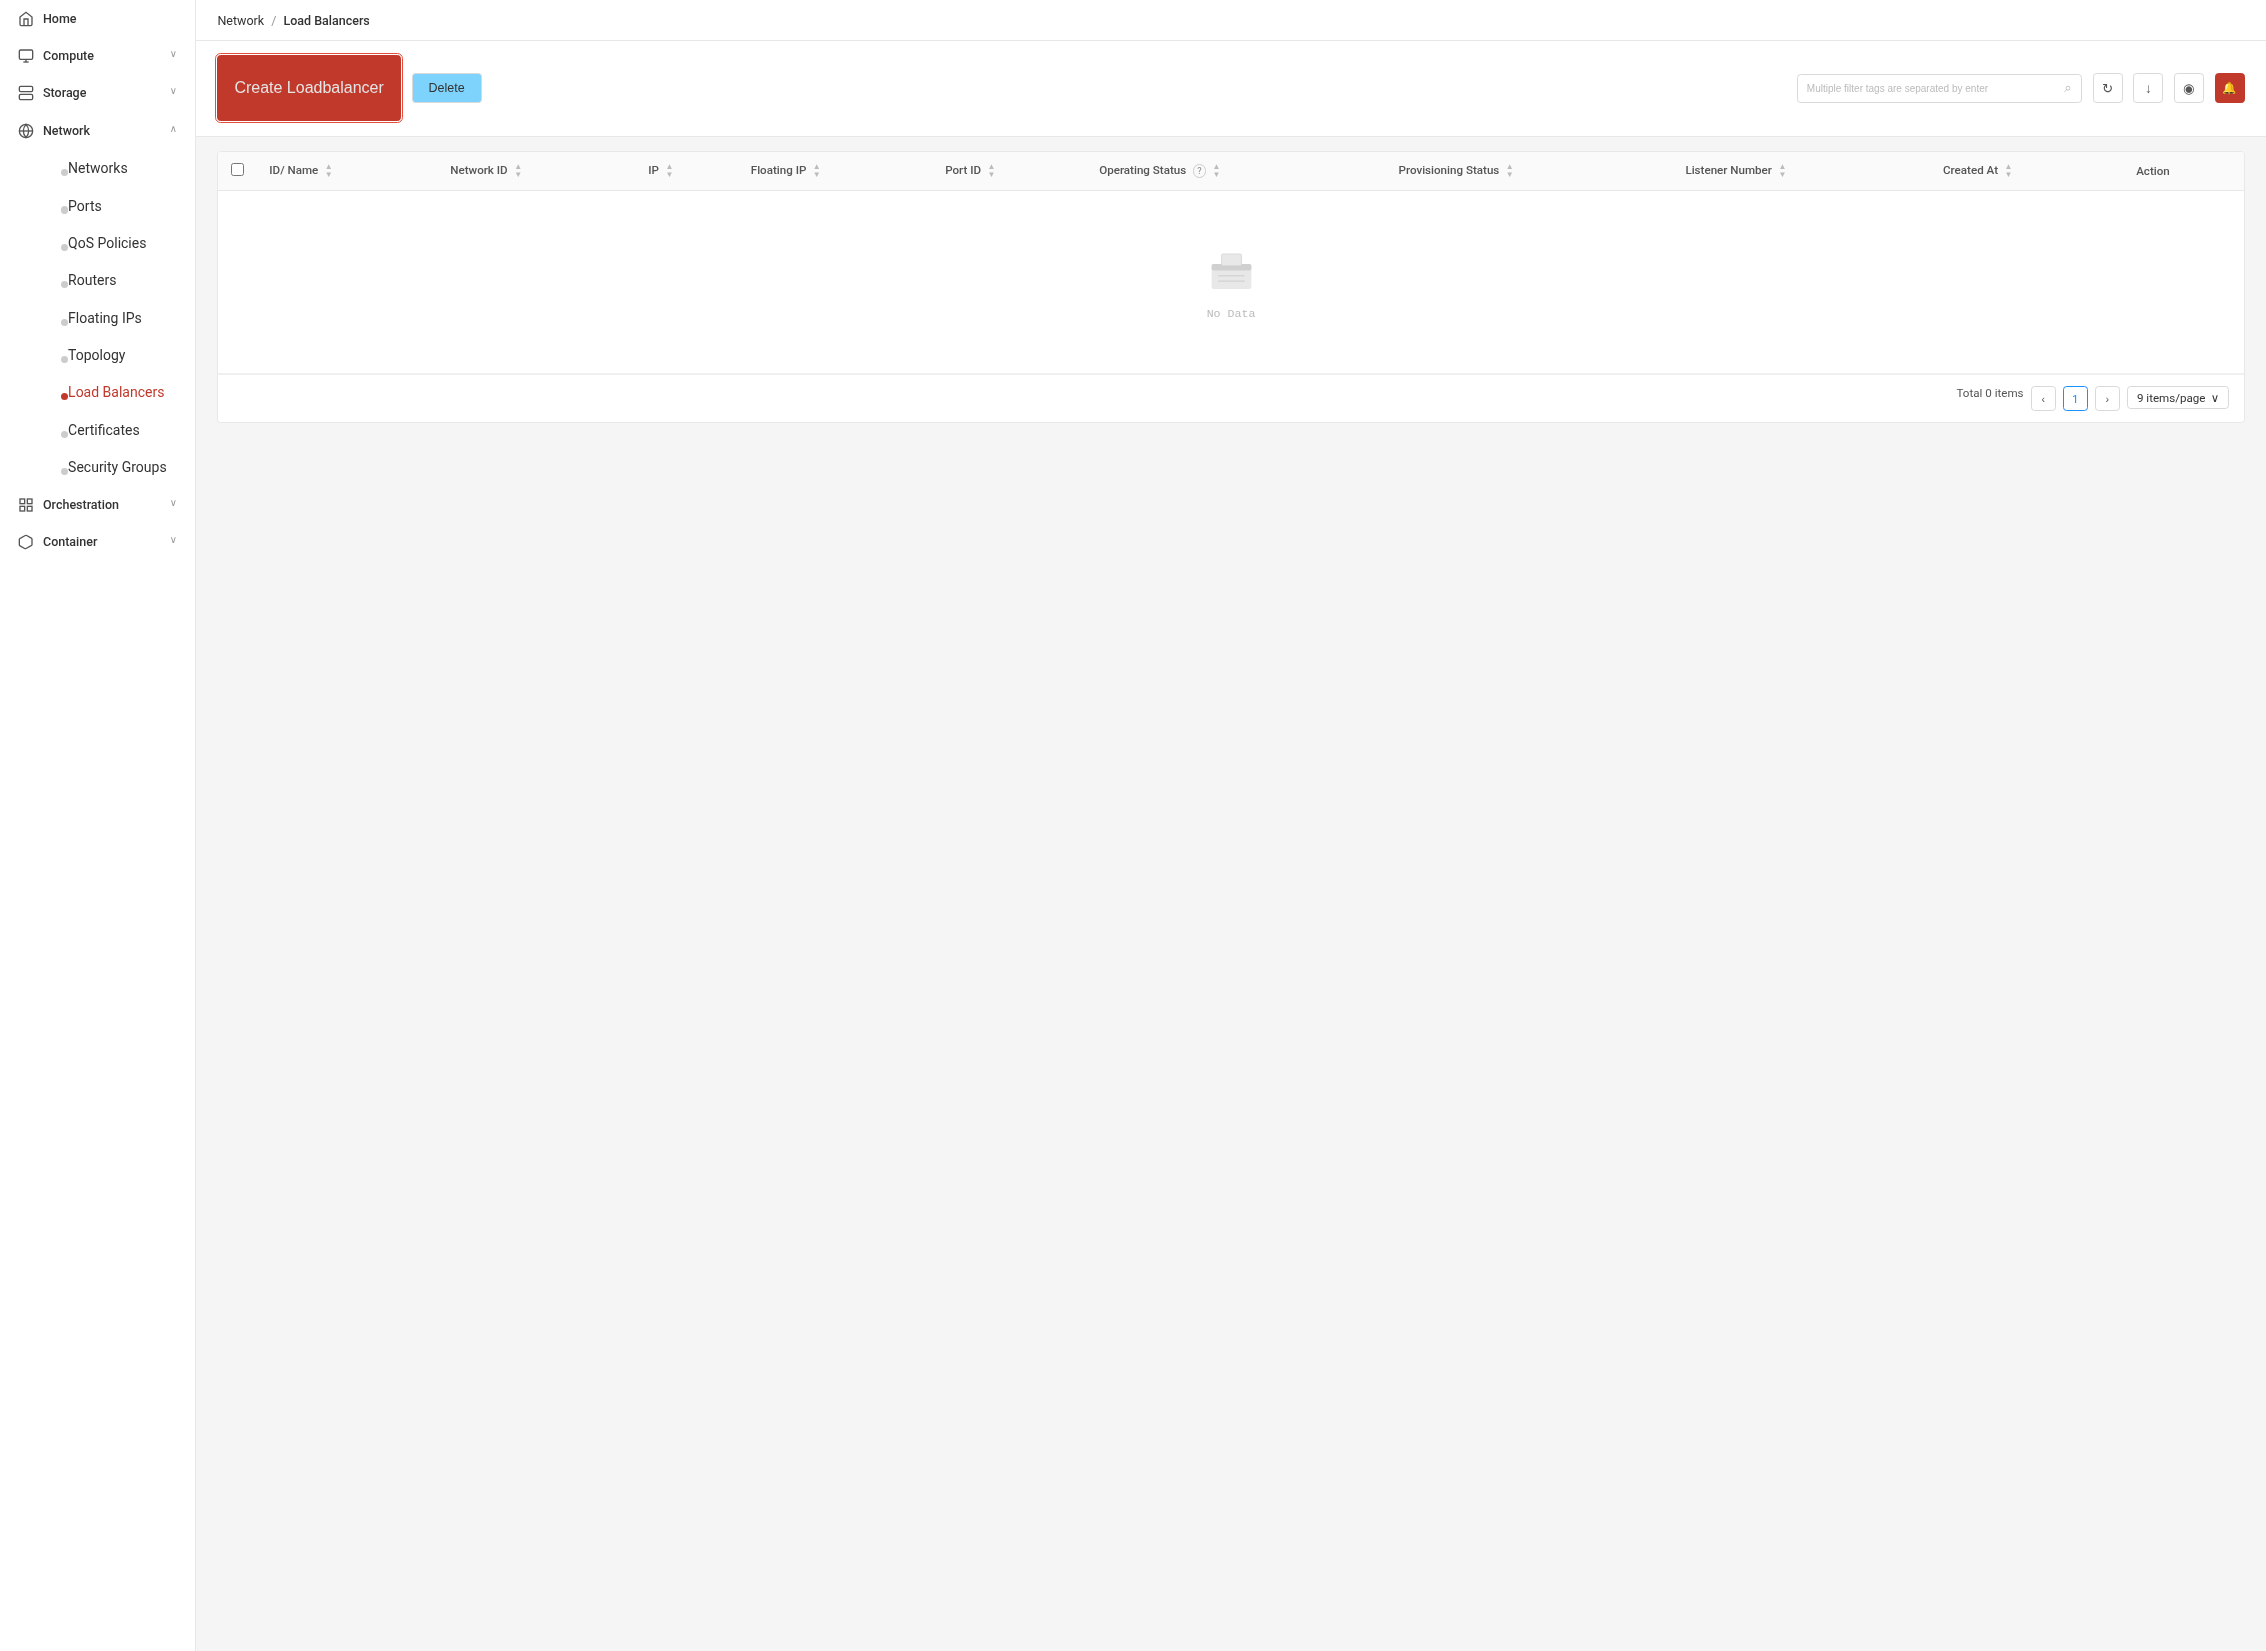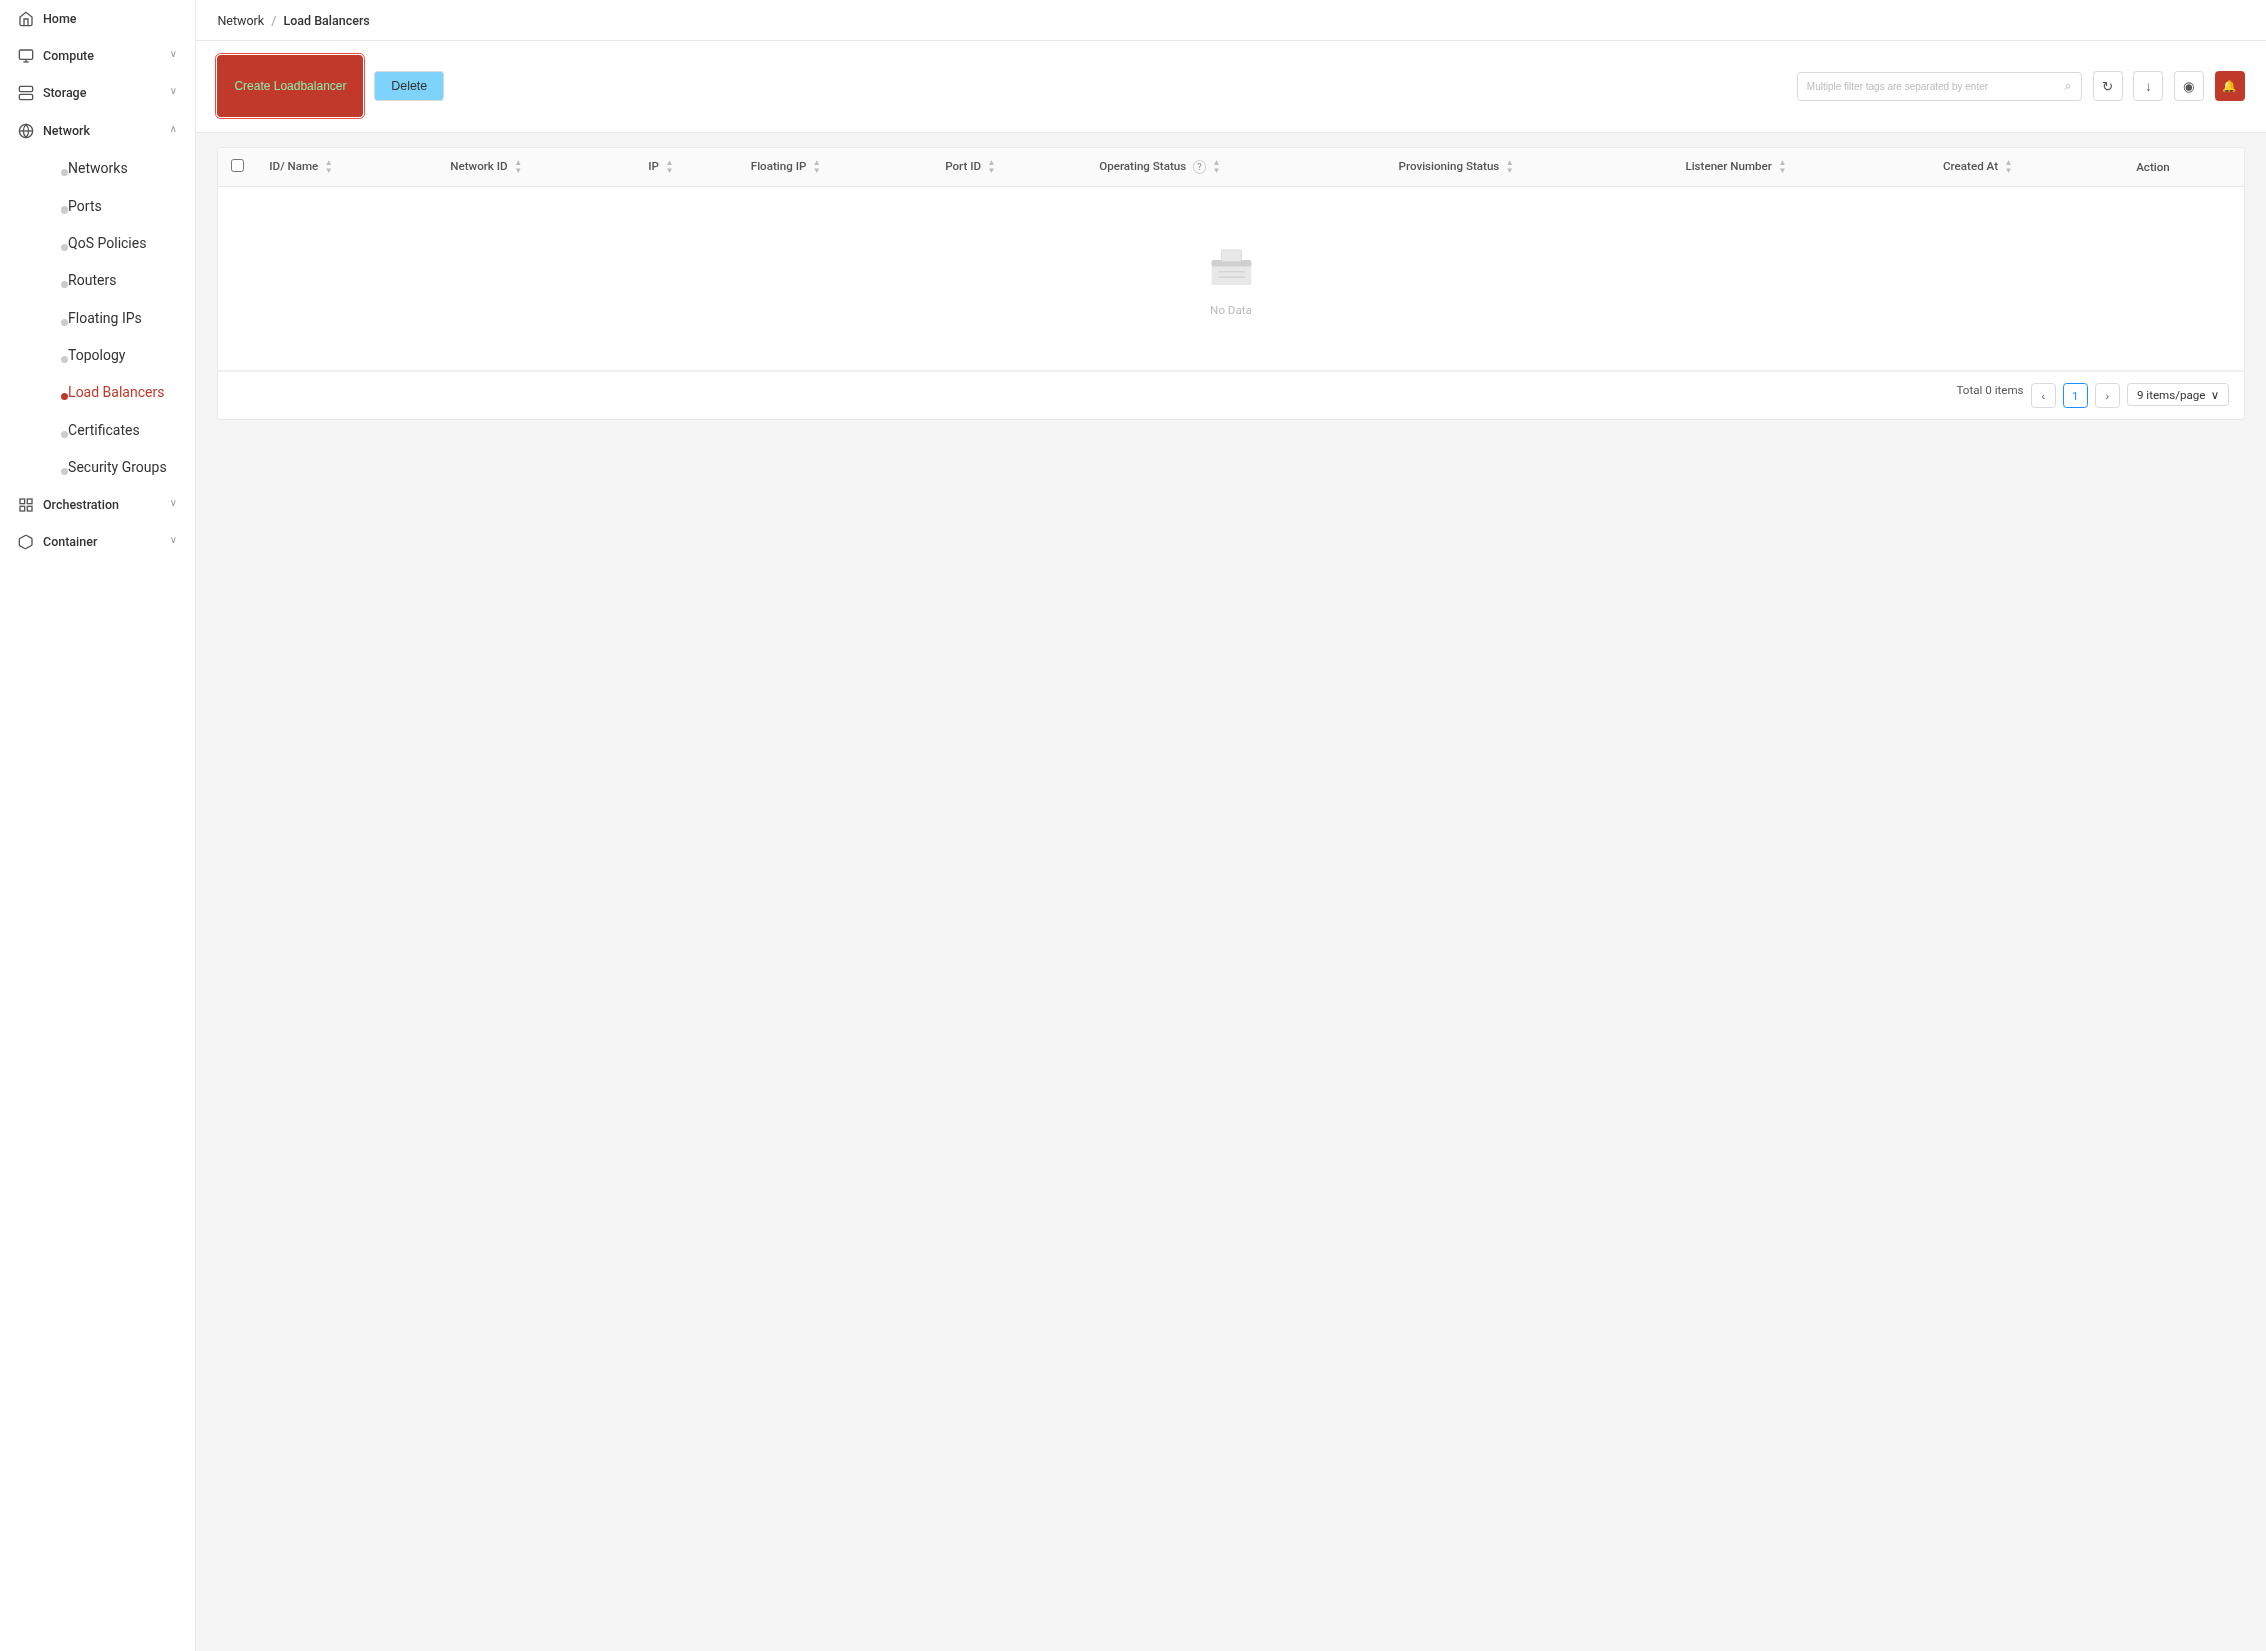--- a/index.html
+++ b/index.html
@@ -20,41 +20,41 @@
     .main { flex: 1; display: flex; flex-direction: column; overflow: hidden; }
 
     
     .breadcrumb { padding: 12.5px 21.4px; background: #fff; border-bottom: 0.9px solid #e8e8e8; font-size: 12.5px; color: #666; display: flex; align-items: center; gap: 7.1px; }
     .breadcrumb-link { color: #333; }
     .breadcrumb-sep { color: #999; }
     .breadcrumb-current { color: #333; font-weight: 500; }
 
     
     .toolbar { padding: 14.3px 21.4px; background: #fff; border-bottom: 0.9px solid #e8e8e8; display: flex; align-items: center; gap: 10.7px; }
-    .btn-create { background: #c0392b; color: #86efac; border: 1.8px solid #c0392b; padding: 23px 16px; border-radius: 3.6px; font-size: 12px; cursor: pointer; font-weight: 500; outline: 1.8px solid #e74c3c; outline-offset: 1.8px; }
+    .btn-create { background: #c0392b; color: #e5e5e5; border: 1.8px solid #c0392b; padding: 23px 16px; border-radius: 3.6px; font-size: 16px; cursor: pointer; font-weight: 500; outline: 1.8px solid #e74c3c; outline-offset: 1.8px; }
     .btn-delete { background: #7dd3fc; color: #333; border: 0.9px solid #d9d9d9; padding: 7.1px 16px; border-radius: 3.6px; font-size: 12.5px; cursor: pointer; }
     .toolbar-spacer { flex: 1; }
     .search-box { display: flex; align-items: center; border: 0.9px solid #d9d9d9; border-radius: 3.6px; background: #fff; padding: 5.3px 9px; gap: 7.1px; width: 285px; }
     .search-input { border: none; outline: none; font-size: 10px; color: #333; flex: 1; background: transparent; }
     .search-input::placeholder { color: #bbb; }
     .toolbar-icon-btn { width: 30px; height: 30px; border: 0.9px solid #d9d9d9; border-radius: 3.6px; background: #fff; display: flex; align-items: center; justify-content: center; cursor: pointer; font-size: 13.4px; color: #555; }
     .toolbar-icon-btn.red-bg { background: #c0392b; border-color: #c0392b; color: #fff; }
 
     
     .table-container { flex: 1; padding: 14.3px 21.4px; overflow: auto; background: #f5f5f5; }
     .table-wrapper { background: #fff; border: 0.9px solid #e8e8e8; border-radius: 3.6px; overflow: hidden; }
     table { width: 100%; border-collapse: collapse; font-size: 11.6px; }
     thead { border-bottom: 0.9px solid #e8e8e8; }
     th { padding: 10.7px 12.5px; text-align: left; color: #555; font-weight: 500; font-size: 11.6px; white-space: nowrap; background: #fafafa; }
     th .sort-icons { display: inline-flex; flex-direction: column; margin-left: 3.6px; font-size: 8px; color: #bbb; vertical-align: middle; line-height: 1; }
     th .help-icon { display: inline-flex; align-items: center; justify-content: center; width: 13.4px; height: 13.4px; border: 0.9px solid #ccc; border-radius: 50%; font-size: 9px; color: #999; margin-left: 3.6px; cursor: pointer; }
     td { padding: 10.7px 12.5px; border-bottom: 0.9px solid #f0f0f0; color: #333; }
 
     
-    .no-data-row td { text-align: center; padding: 53px 18px; }
+    .no-data-row td { text-align: center; padding: 53px 18px; font-family: Liberation Mono, monospace; }
     .no-data-content { display: flex; flex-direction: column; align-items: center; gap: 10.7px; color: #bbb; }
     .no-data-icon { width: 53px; height: 53px; }
 
     
     .pagination { display: flex; align-items: flex-start; justify-content: flex-end; padding: 10.7px 14.3px; border-top: 0.9px solid #f0f0f0; gap: 7.1px; font-size: 11.6px; color: #555; }
     .pagination-btn { width: 25px; height: 25px; border: 0.9px solid #d9d9d9; border-radius: 3.6px; background: #fff; cursor: pointer; display: flex; align-items: center; justify-content: center; font-size: 10.7px; color: #555; }
     .pagination-page { width: 25px; height: 25px; border: 0.9px solid #1890ff; border-radius: 3.6px; background: #fff; display: flex; align-items: center; justify-content: center; color: #1890ff; font-size: 11.6px; }
     .items-per-page { display: flex; align-items: center; border: 0.9px solid #d9d9d9; border-radius: 3.6px; padding: 3.6px 9px; gap: 5.3px; cursor: pointer; background: #fff; font-size: 11.6px; color: #333; }
 
     

